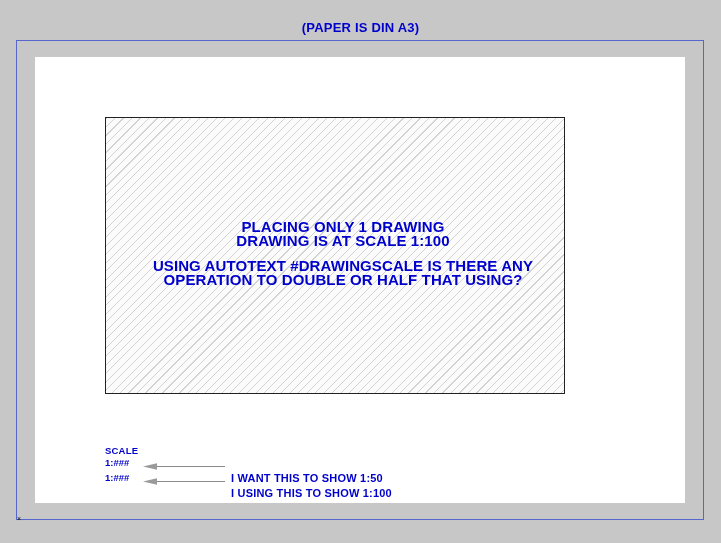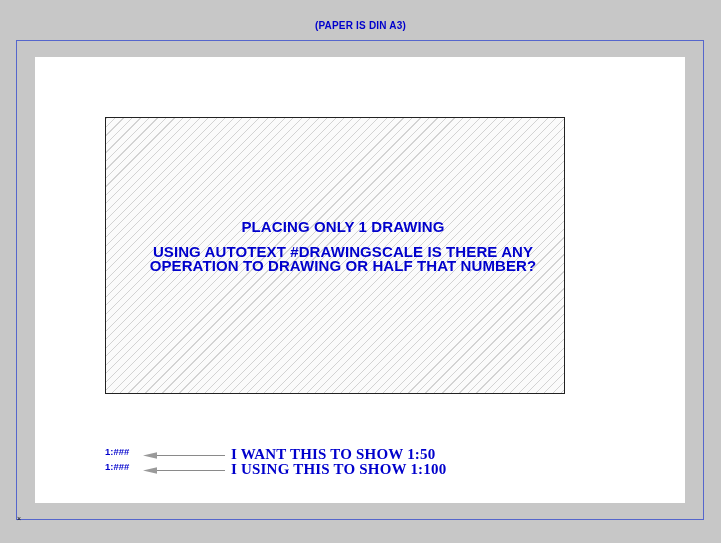--- a/index.html
+++ b/index.html
@@ -16,21 +16,21 @@
   }
 
   
   #top-caption {
     position: absolute;
     left: 0;
     top: 20px;
     width: 721px;
     text-align: center;
     color: #0000cc;
-    font-size: 10px;
+    font-size: 13px;
     font-weight: bold;
     letter-spacing: 0.2px;
   }
 
   
   #paper-frame {
     position: absolute;
     left: 16px;
     top: 40px;
     width: 688px;
@@ -124,27 +124,26 @@
     top: 6px;
     width: 82px;
     height: 7px;
   }
   .leader svg {
     display: block;
   }
   .annotation {
     position: absolute;
     left: 126px;
-    top: 0;
-    color: #0000cc;
-    font-size: 15px;
+    top: 15px;
+    color: #0000cc;
+    font-size: 11px;
     font-weight: bold;
     white-space: nowrap;
     letter-spacing: 0.2px;
-    font-family: Liberation Serif, serif;
   }
 
   
   #corner-handle {
     position: absolute;
     left: 16px;
     top: 516px;
     width: 6px;
     height: 6px;
     color: #000;
@@ -159,27 +158,29 @@
 <div id="top-caption">(PAPER IS DIN A3)</div>
 
 <div id="paper-frame">
 
   <div id="sheet">
 
     <div id="drawing-viewport">
 
       <div id="drawing-text-block">
         <div>PLACING ONLY 1 DRAWING</div>
+        <div>DRAWING IS AT SCALE  1:100</div>
         <div class="spacer"></div>
-        <div class="q-line">USING AUTOTEXT #DRAWINGSCALE IS THERE ANY OPERATION TO DRAWING OR HALF THAT NUMBER?</div>
+        <div class="q-line">USING AUTOTEXT #DRAWINGSCALE IS THERE ANY OPERATION TO DOUBLE OR HALF THAT USING?</div>
       </div>
 
     </div>
 
     <div id="title-block">
+      <div id="scale-label">SCALE</div>
 
       <div class="scale-row">
         <div class="scale-value">1:###</div>
         <div class="leader">
           <svg width="82" height="7" viewBox="0 0 82 7">
             <line x1="14" y1="3.5" x2="82" y2="3.5" stroke="#8a8a8a" stroke-width="1.2"></line>
             <polygon points="0,3.5 14,0.2 14,6.8" fill="#9a9a9a"></polygon>
           </svg>
         </div>
         <div class="annotation">I WANT THIS TO SHOW 1:50</div>

